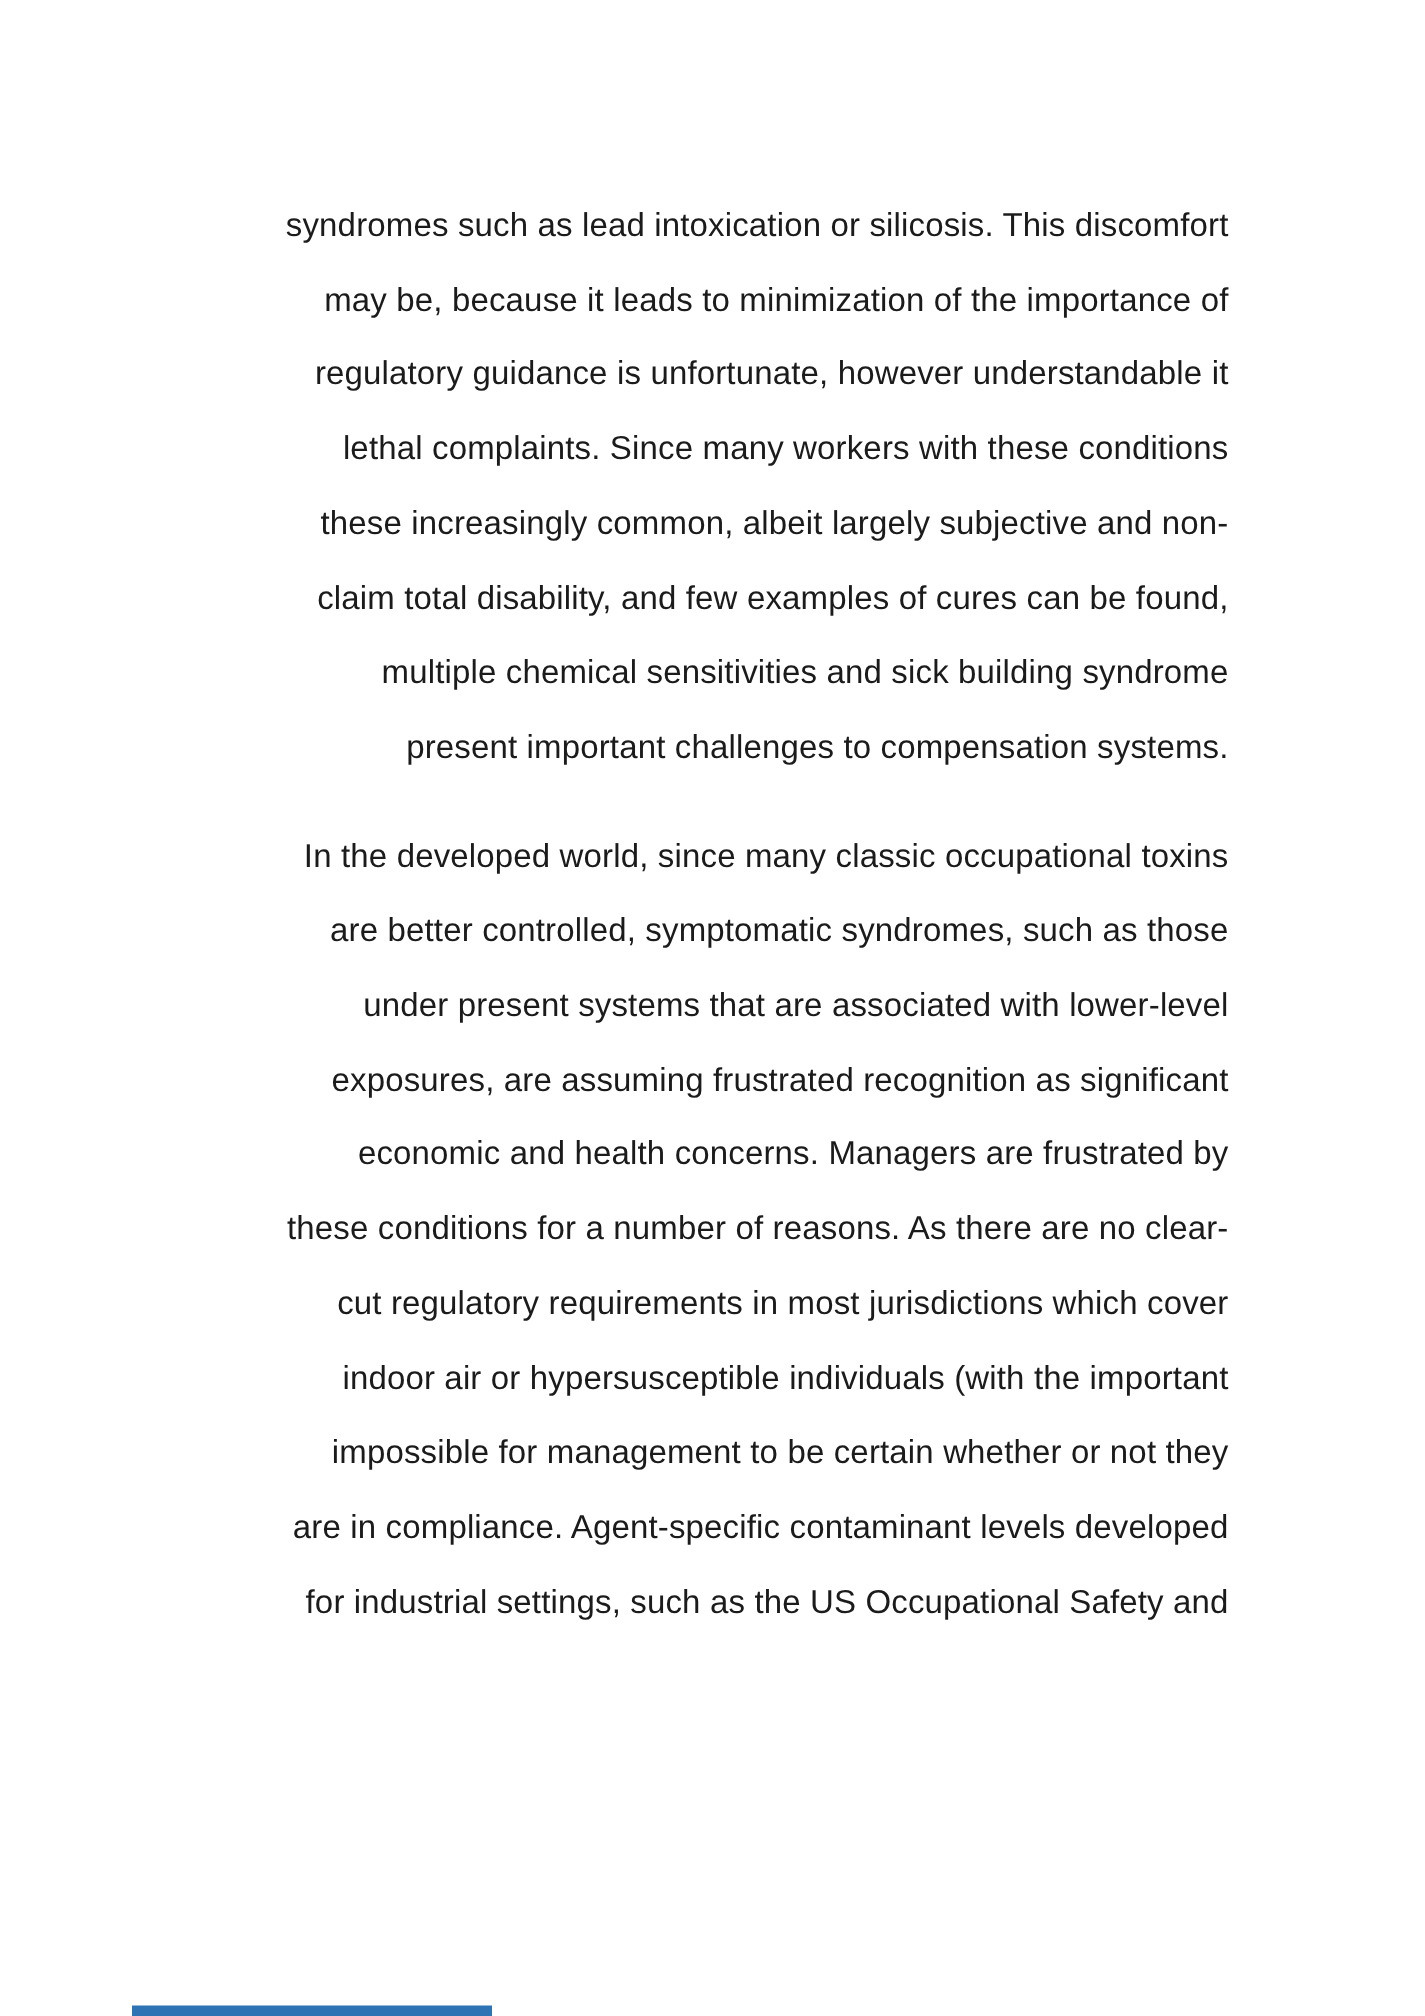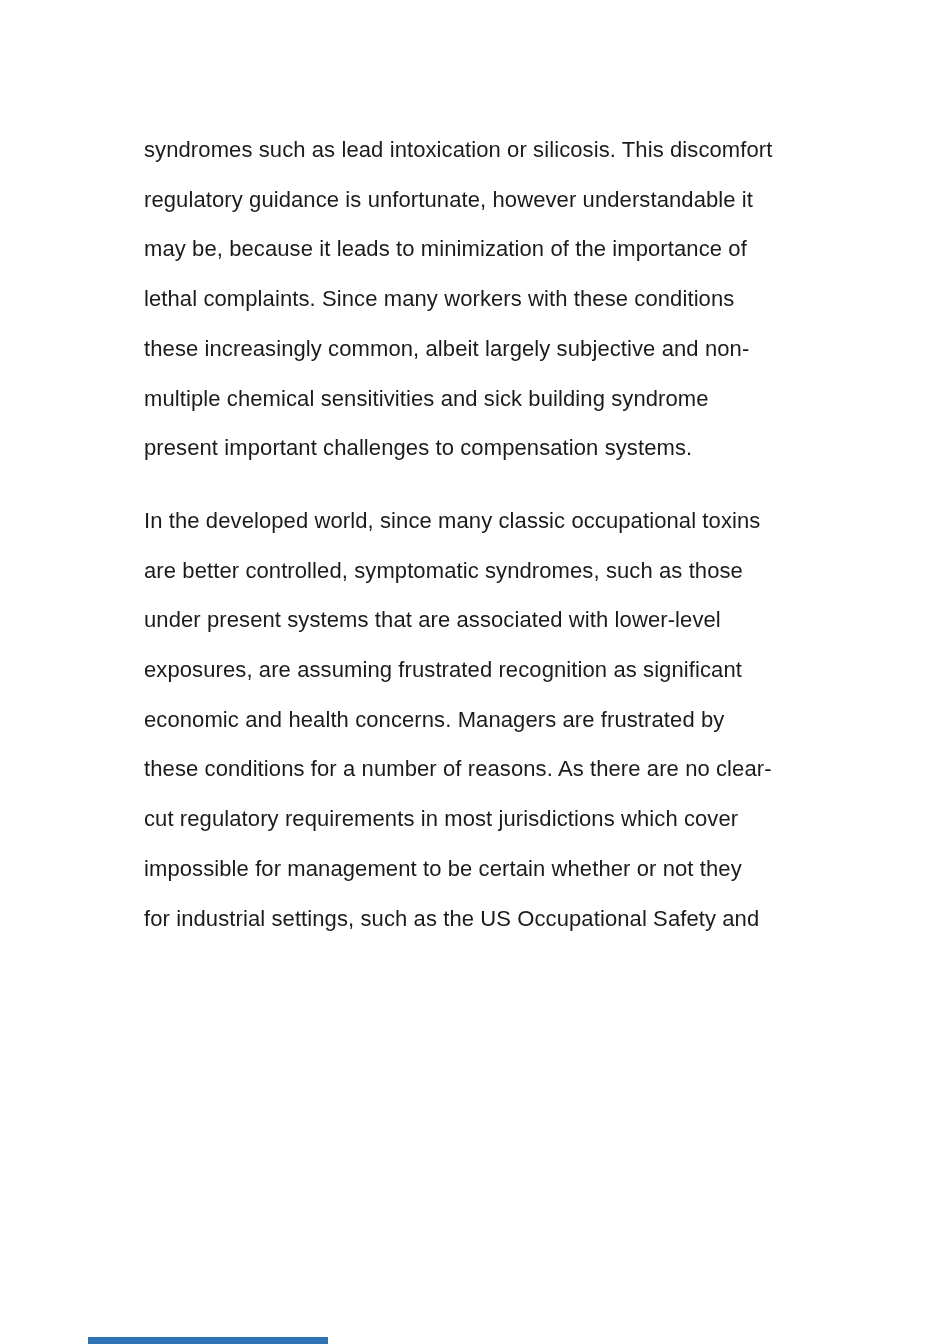--- a/index.html
+++ b/index.html
@@ -20,20 +20,21 @@
     top: 125px;
     left: 144px;
     width: 675px;
     color: #1b1b1b;
     font-size: 22px;
     line-height: 49.7px;
     letter-spacing: 0.1px;
   }
   .paragraph {
     margin: 0 0 23px 0;
+    text-align: right;
   }
   .line {
     white-space: nowrap;
   }
   .bottom-bar {
     position: absolute;
     left: 88px;
     bottom: 0;
     width: 240px;
     height: 7px;
@@ -41,36 +42,39 @@
   }
 </style>
 </head>
 <body>
 
 <div class="page">
   <div class="content">
 
     <div class="paragraph">
       <div class="line">syndromes such as lead intoxication or silicosis. This discomfort</div>
+      <div class="line">may be, because it leads to minimization of the importance of</div>
       <div class="line">regulatory guidance is unfortunate, however understandable it</div>
-      <div class="line">may be, because it leads to minimization of the importance of</div>
       <div class="line">lethal complaints. Since many workers with these conditions</div>
       <div class="line">these increasingly common, albeit largely subjective and non-</div>
+      <div class="line">claim total disability, and few examples of cures can be found,</div>
       <div class="line">multiple chemical sensitivities and sick building syndrome</div>
       <div class="line">present important challenges to compensation systems.</div>
     </div>
 
     <div class="paragraph">
       <div class="line">In the developed world, since many classic occupational toxins</div>
       <div class="line">are better controlled, symptomatic syndromes, such as those</div>
       <div class="line">under present systems that are associated with lower-level</div>
       <div class="line">exposures, are assuming frustrated recognition as significant</div>
       <div class="line">economic and health concerns. Managers are frustrated by</div>
       <div class="line">these conditions for a number of reasons. As there are no clear-</div>
       <div class="line">cut regulatory requirements in most jurisdictions which cover</div>
+      <div class="line">indoor air or hypersusceptible individuals (with the important</div>
       <div class="line">impossible for management to be certain whether or not they</div>
+      <div class="line">are in compliance. Agent-specific contaminant levels developed</div>
       <div class="line">for industrial settings, such as the US Occupational Safety and</div>
     </div>
 
   </div>
 
   <div class="bottom-bar" style="background: rgb(46, 116, 181);"></div>
 </div>
 
 </body></html>

